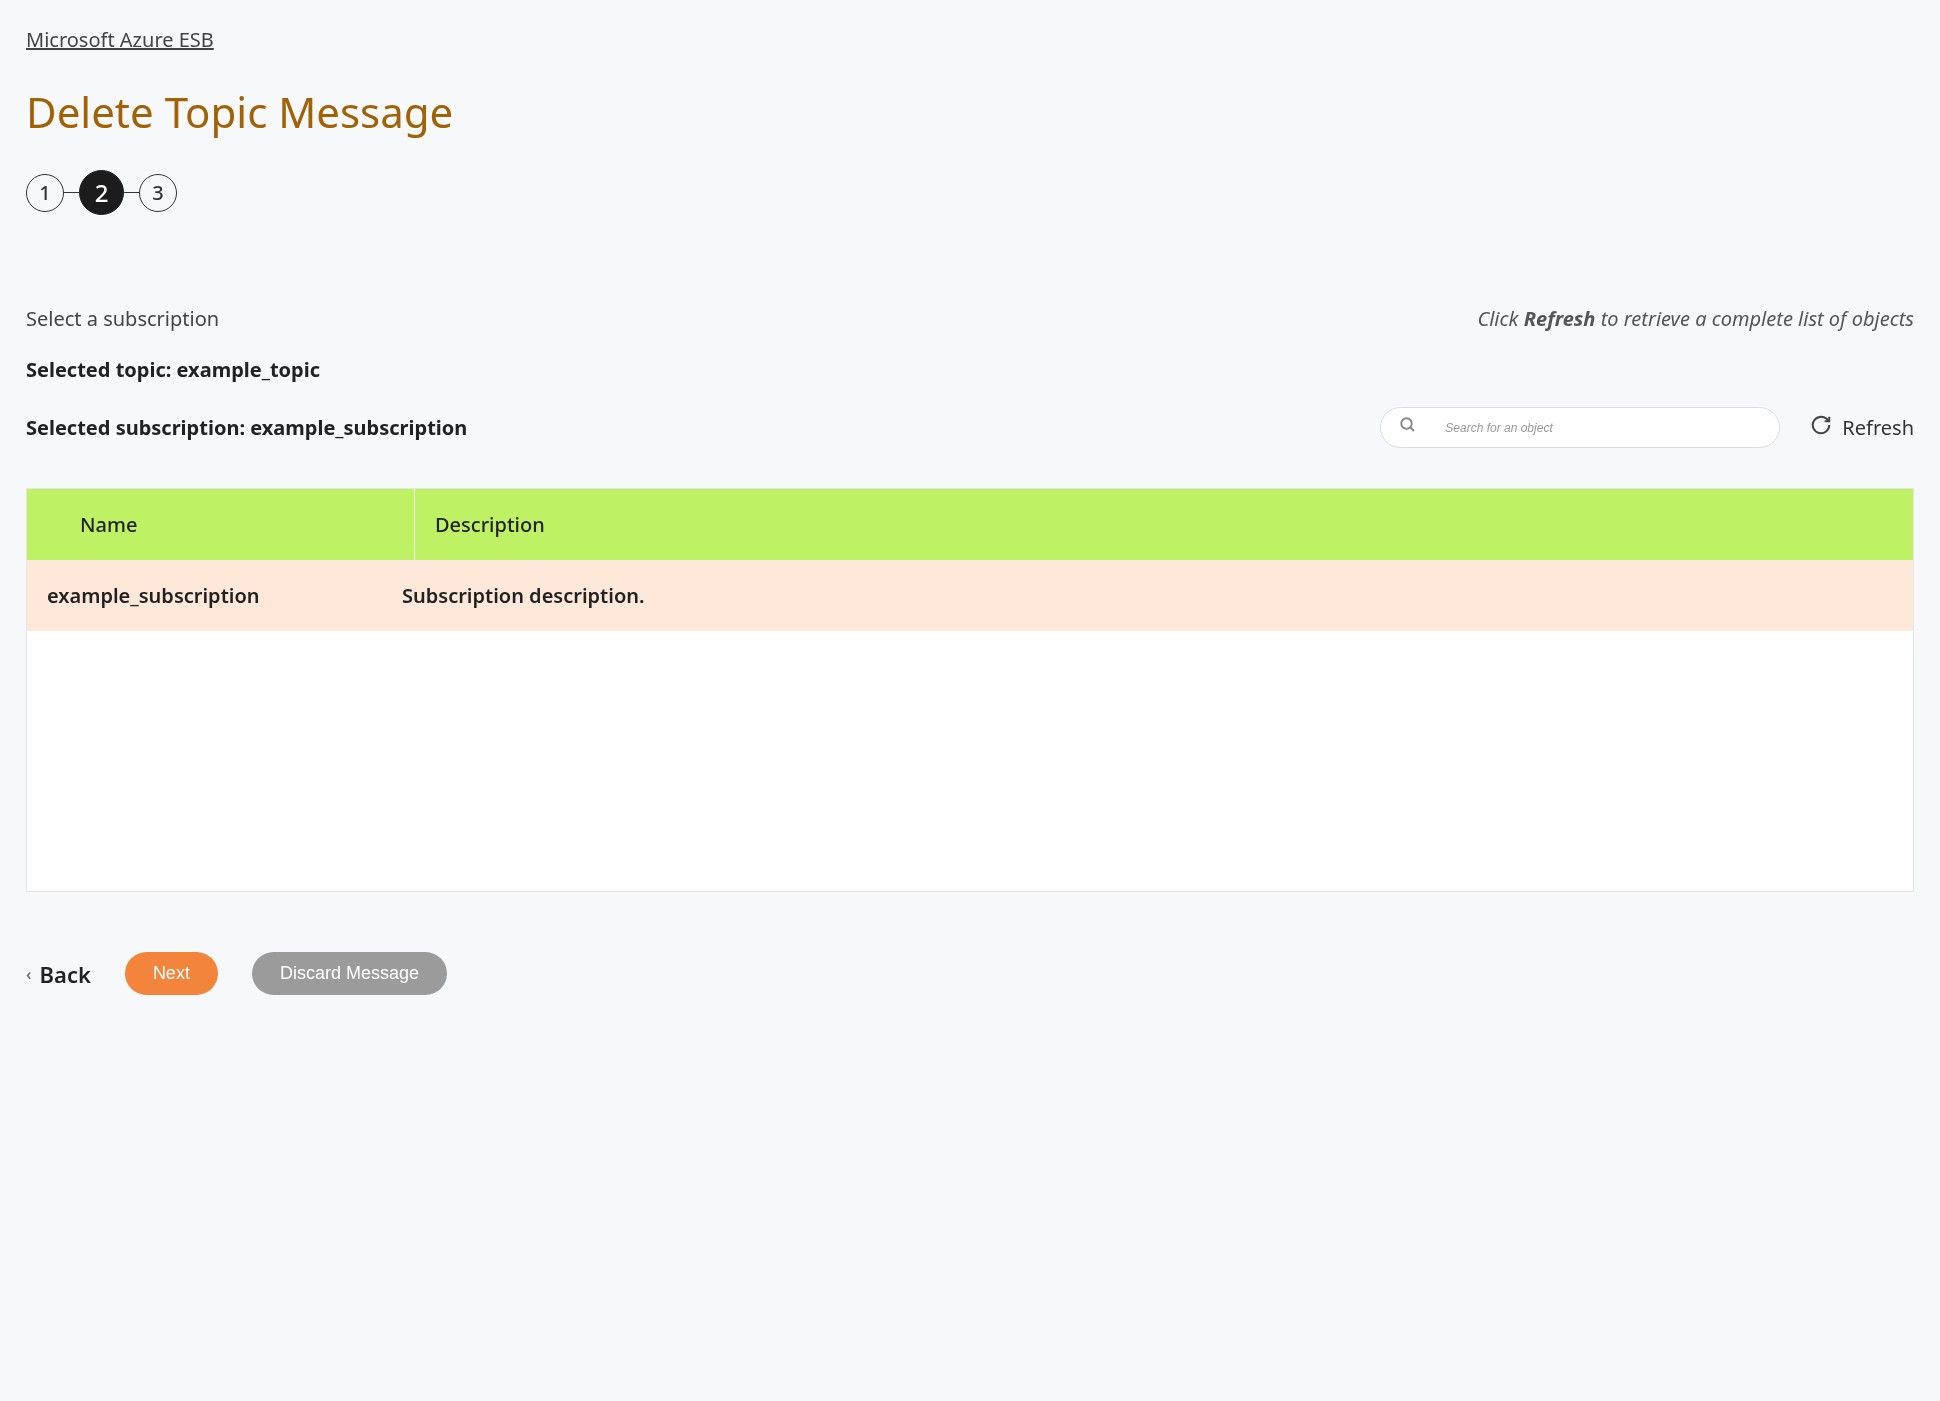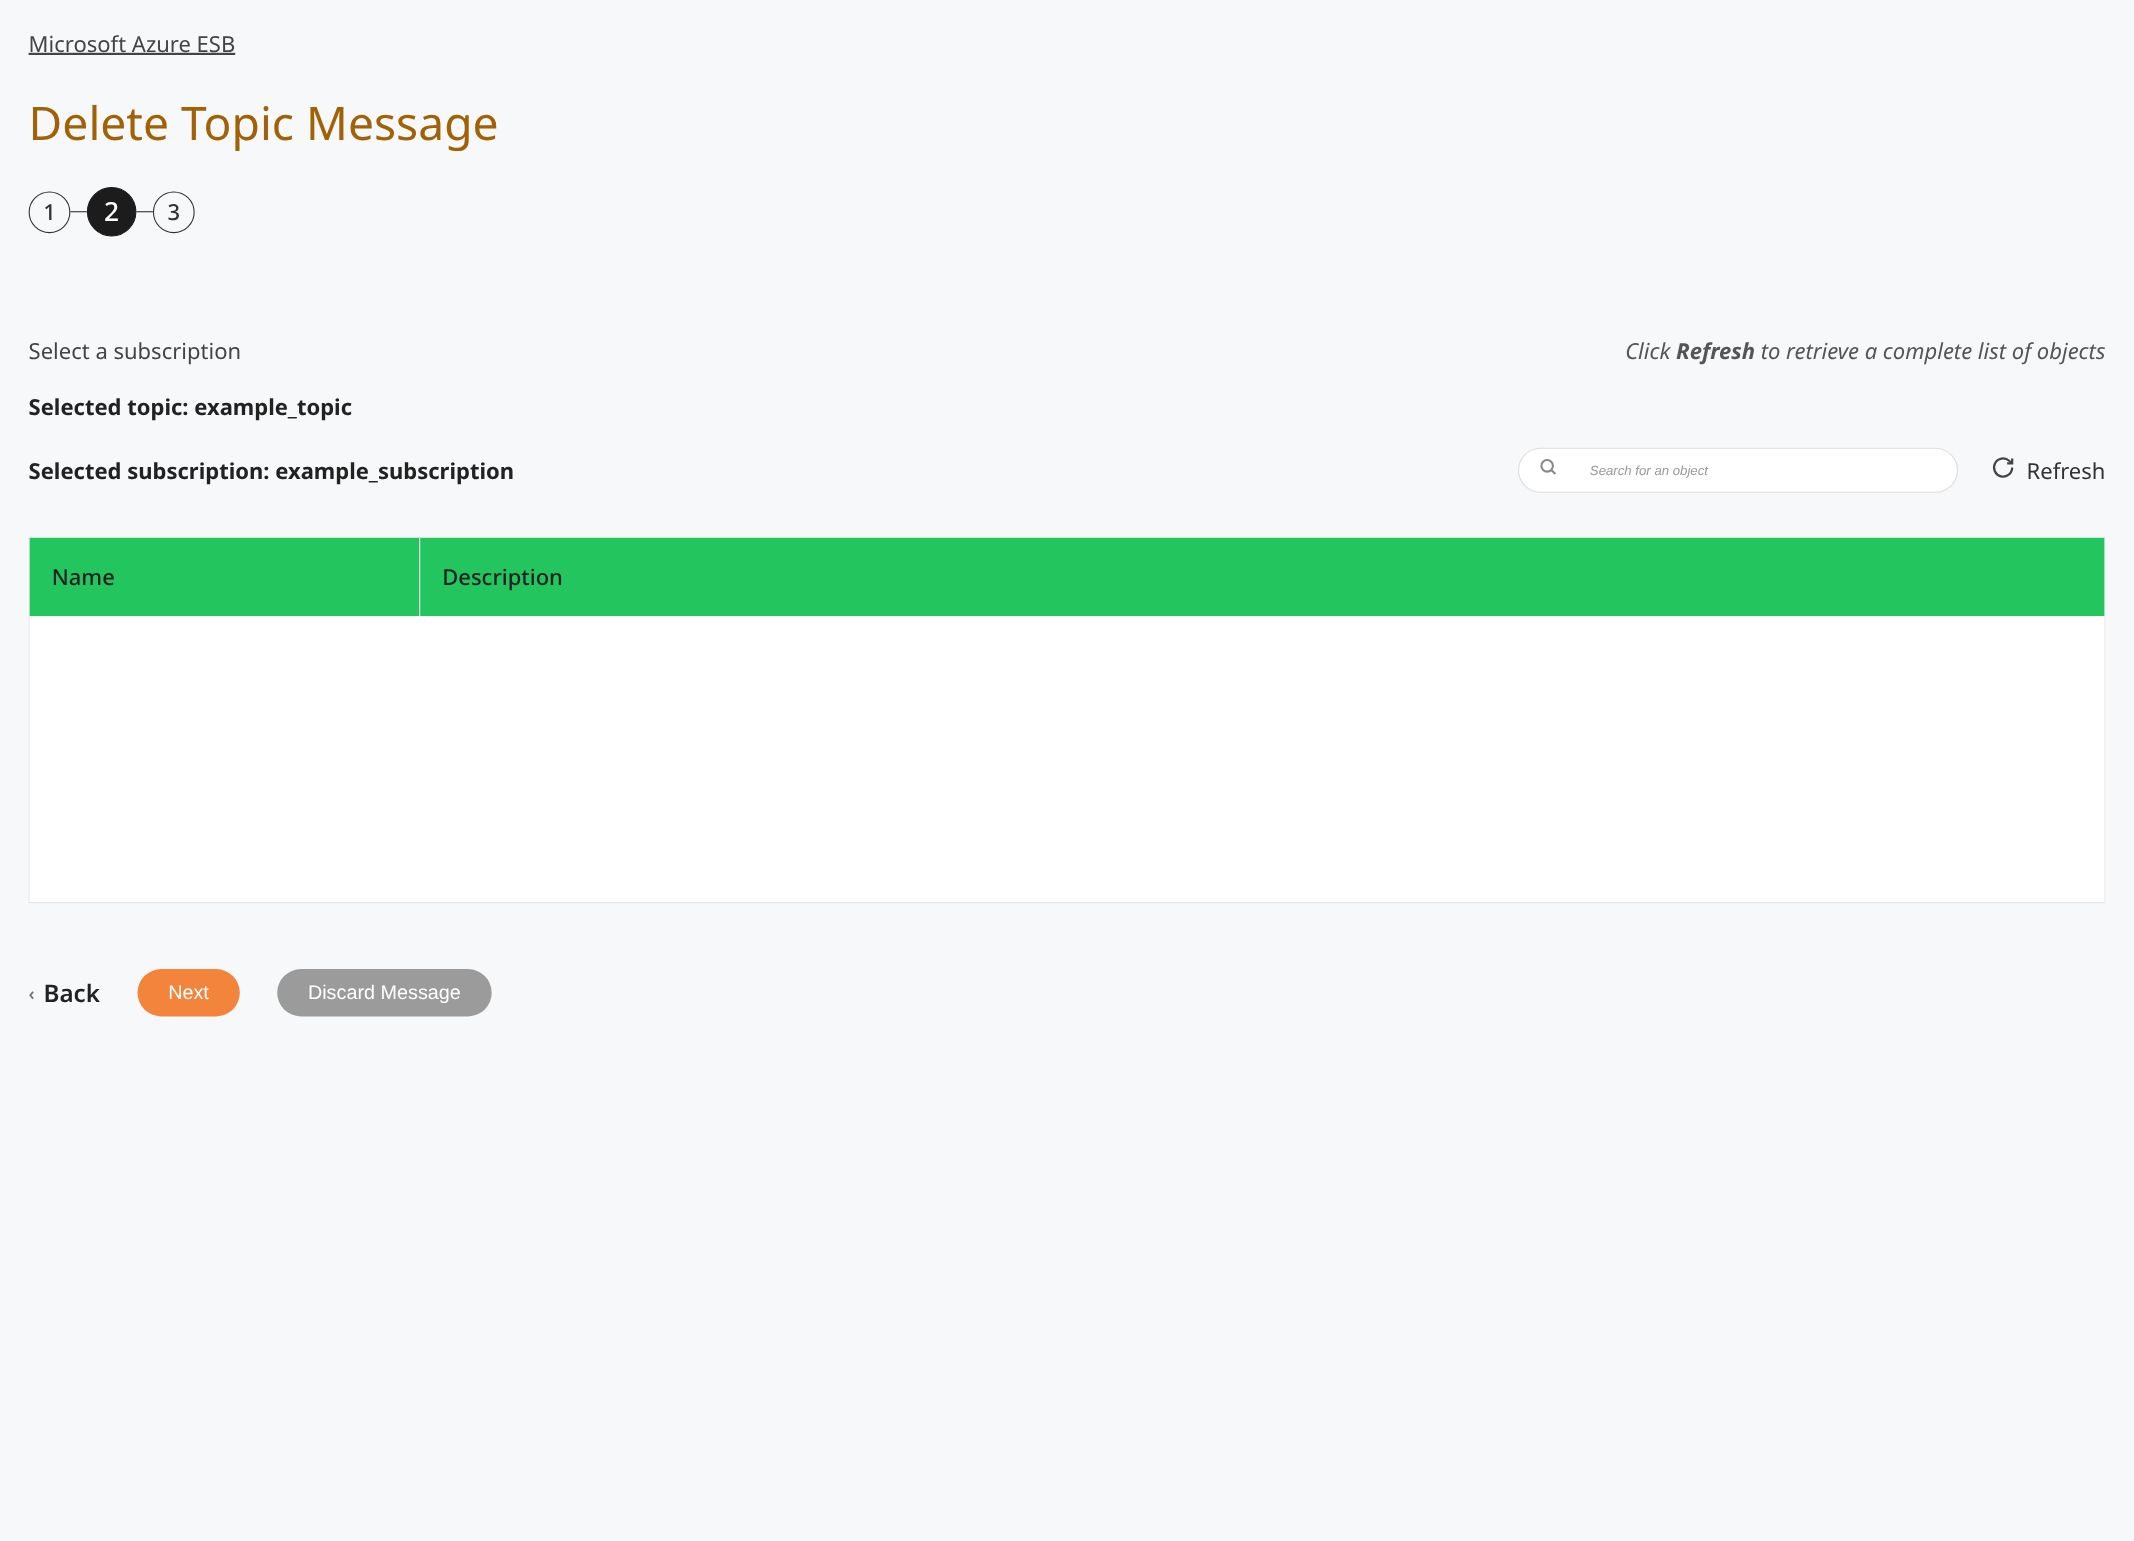--- a/index.html
+++ b/index.html
@@ -134,21 +134,22 @@
       font-size: 20px;
       color: #333;
     }
     .table {
       border: 1px solid #e5e5e5;
       background: #fff;
       margin-bottom: 60px;
     }
     .table-header {
       display: flex;
-      background: #22c55e;
+      background: #bef264;
+      padding-left: 33px;
     }
     .table-header .cell {
       padding: 22px 20px;
       font-size: 20px;
       font-weight: 500;
       color: #222;
       border-right: 1.5px solid #fff;
     }
     .table-header .cell:last-child {
       border-right: none;
@@ -261,20 +262,24 @@
       <span class="refresh-label">Refresh</span>
     </div>
   </div>
 </div>
 
 <div class="table">
   <div class="table-header">
     <div class="cell cell-name">Name</div>
     <div class="cell cell-desc">Description</div>
   </div>
+  <div class="table-row">
+    <div class="cell cell-name">example_subscription</div>
+    <div class="cell cell-desc">Subscription description.</div>
+  </div>
   <div class="table-body-empty"></div>
 </div>
 
 <div class="button-bar">
   <div class="back-btn">
     <span class="back-chevron">‹</span>
     <span>Back</span>
   </div>
   <button class="btn btn-primary">Next</button>
   <button class="btn btn-secondary">Discard Message</button>

